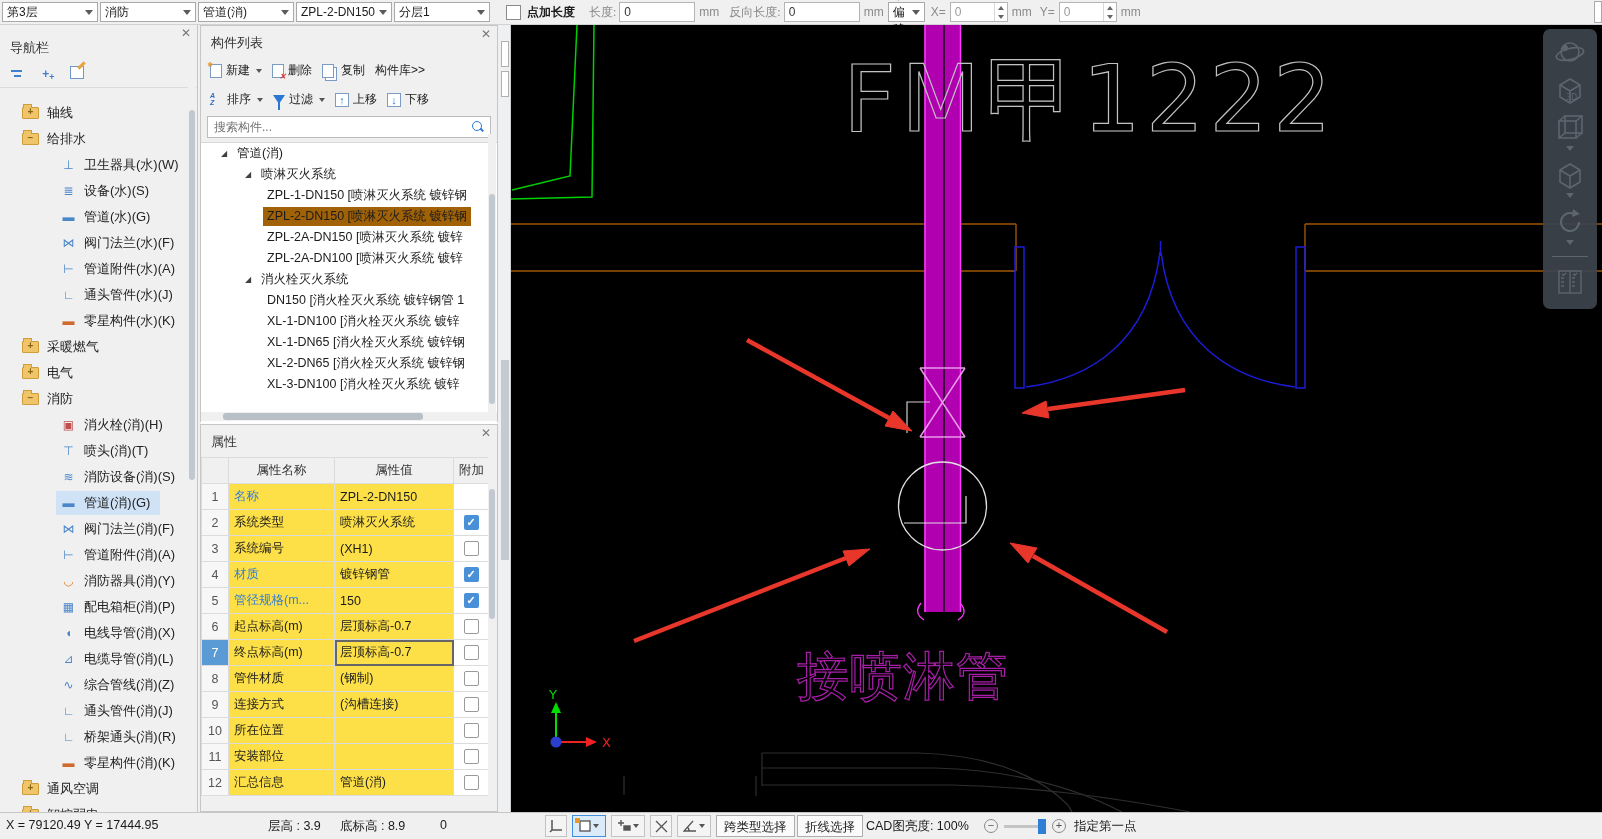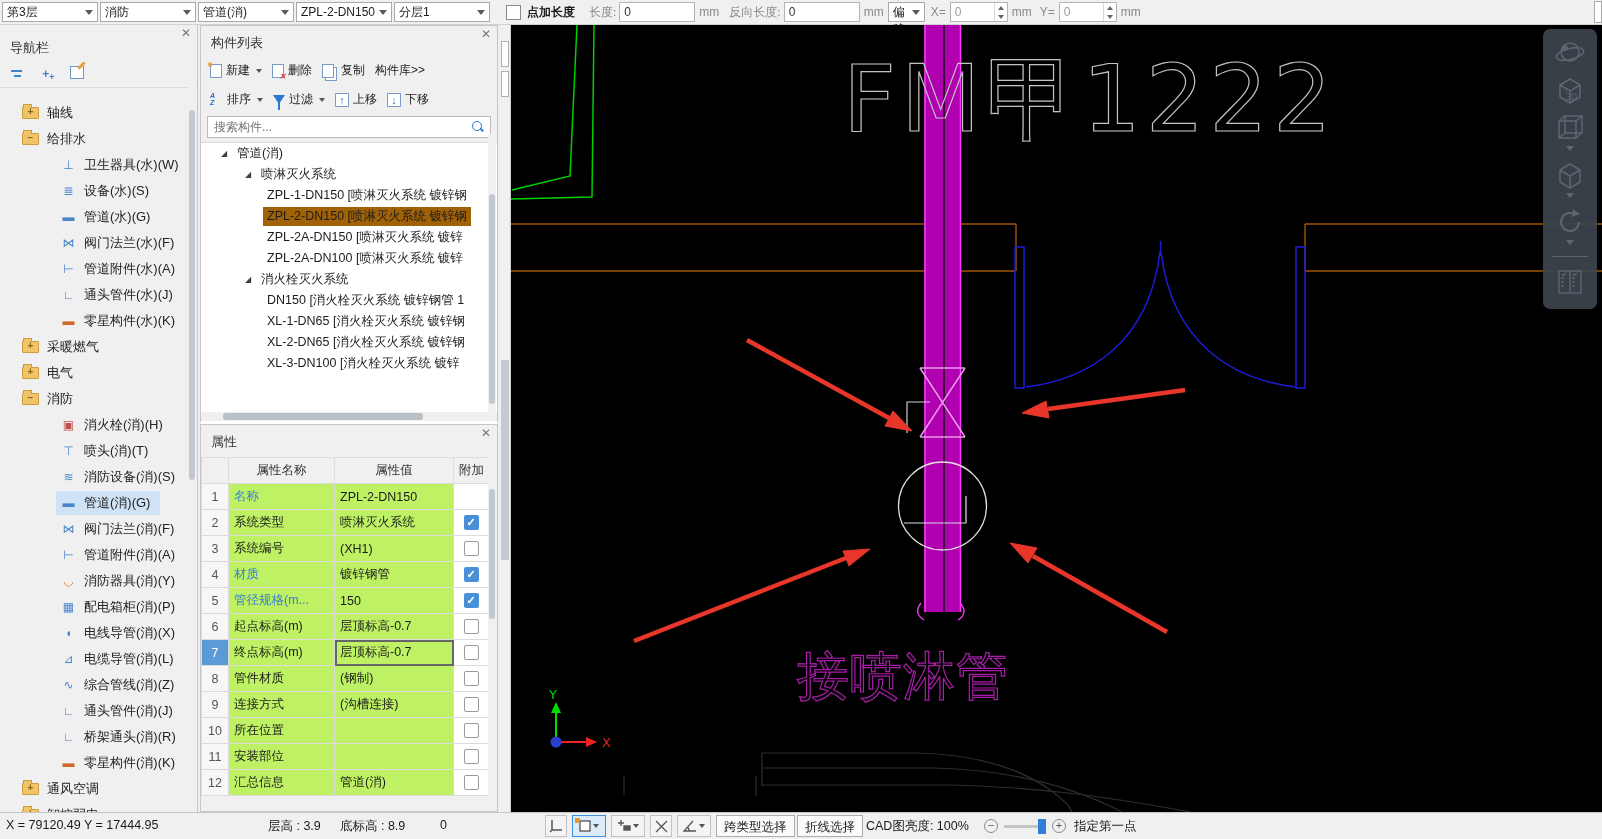--- a/index.html
+++ b/index.html
@@ -78,21 +78,21 @@
   .comp-row { height:21px; display:flex; align-items:center; white-space:nowrap; font-size:12.5px; color:#1c1c1c; }
   .tri { font-size:8px; color:#404040; width:12px; flex:none; }
   .comp-label { padding:1px 4px; }
   .comp-row.selected .comp-label { background:#a16207; }
   .vsb { position:absolute; width:8px; background:#f0f0f0; }
   .vsb .thumb { position:absolute; left:1px; width:6px; background:#c2c8cf; border-radius:3px; }
   .hsb { position:absolute; left:0; bottom:0; height:9px; width:100%; background:#f0f0f0; }
   .hsb .thumb { position:absolute; top:1px; height:7px; background:#b9bfc6; border-radius:3px; }
 
   
-  #prop-table { width:288px; border-collapse:collapse; background:#bef264; table-layout:fixed; }
+  #prop-table { width:288px; border-collapse:collapse; background:#fde047; table-layout:fixed; }
   #prop-table th, #prop-table td { border:1px solid #dcdcdc; height:26px; font-weight:normal; font-size:12.5px;
        overflow:hidden; white-space:nowrap; padding:0 5px; }
   #prop-table th { background:#f0f0f0; color:#333; text-align:center; }
   th.valh { background:#5b9bd5; color:#fff;margin-left:33px; }
   td.num { text-align:center; color:#555; background:#f7f7f7; padding:0; }
   td.num.act { background:#5b9bd5; color:#fff; }
   td.name.link { color:#3a7fd0; }
   td.val.act { outline:2px solid #666; outline-offset:-2px; }
   td.chk { padding:0; }
   .cb { width:15px; height:15px; margin:0 auto; border-radius:2px; }
@@ -495,20 +495,24 @@
           <span class="comp-label">ZPL-2A-DN100 [喷淋灭火系统 镀锌</span>
         </div>
         <div class="comp-row">
           <span style="width: 44px; flex: 0 0 auto;"></span>
           <span class="tri">◢</span>
           <span class="comp-label">消火栓灭火系统</span>
         </div>
         <div class="comp-row">
           <span style="width: 62px; flex: 0 0 auto;"></span>
           <span class="comp-label">DN150 [消火栓灭火系统 镀锌钢管 1</span>
+        </div>
+        <div class="comp-row">
+          <span style="width: 62px; flex: 0 0 auto;"></span>
+          <span class="comp-label">XL-1-DN100 [消火栓灭火系统 镀锌</span>
         </div>
         <div class="comp-row">
           <span style="width: 62px; flex: 0 0 auto;"></span>
           <span class="comp-label">XL-1-DN65 [消火栓灭火系统 镀锌钢</span>
         </div>
         <div class="comp-row">
           <span style="width: 62px; flex: 0 0 auto;"></span>
           <span class="comp-label">XL-2-DN65 [消火栓灭火系统 镀锌钢</span>
         </div>
         <div class="comp-row">

